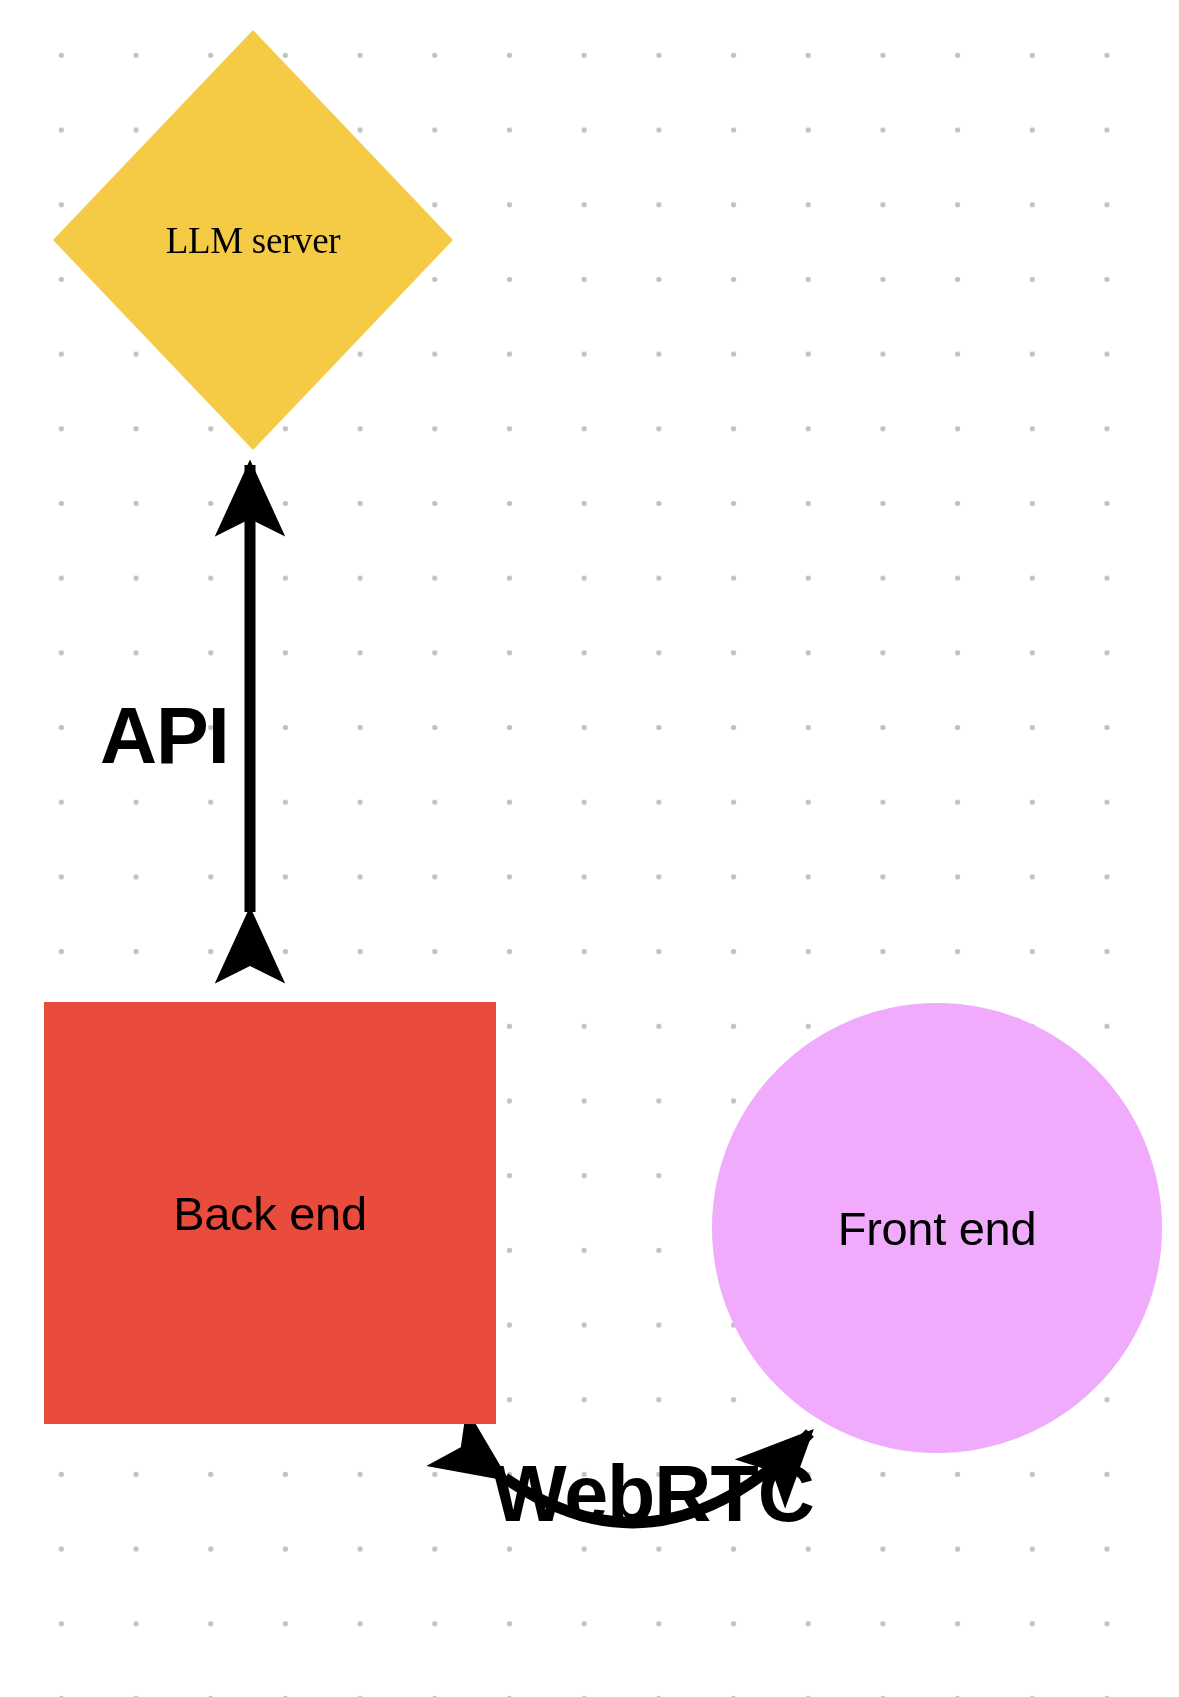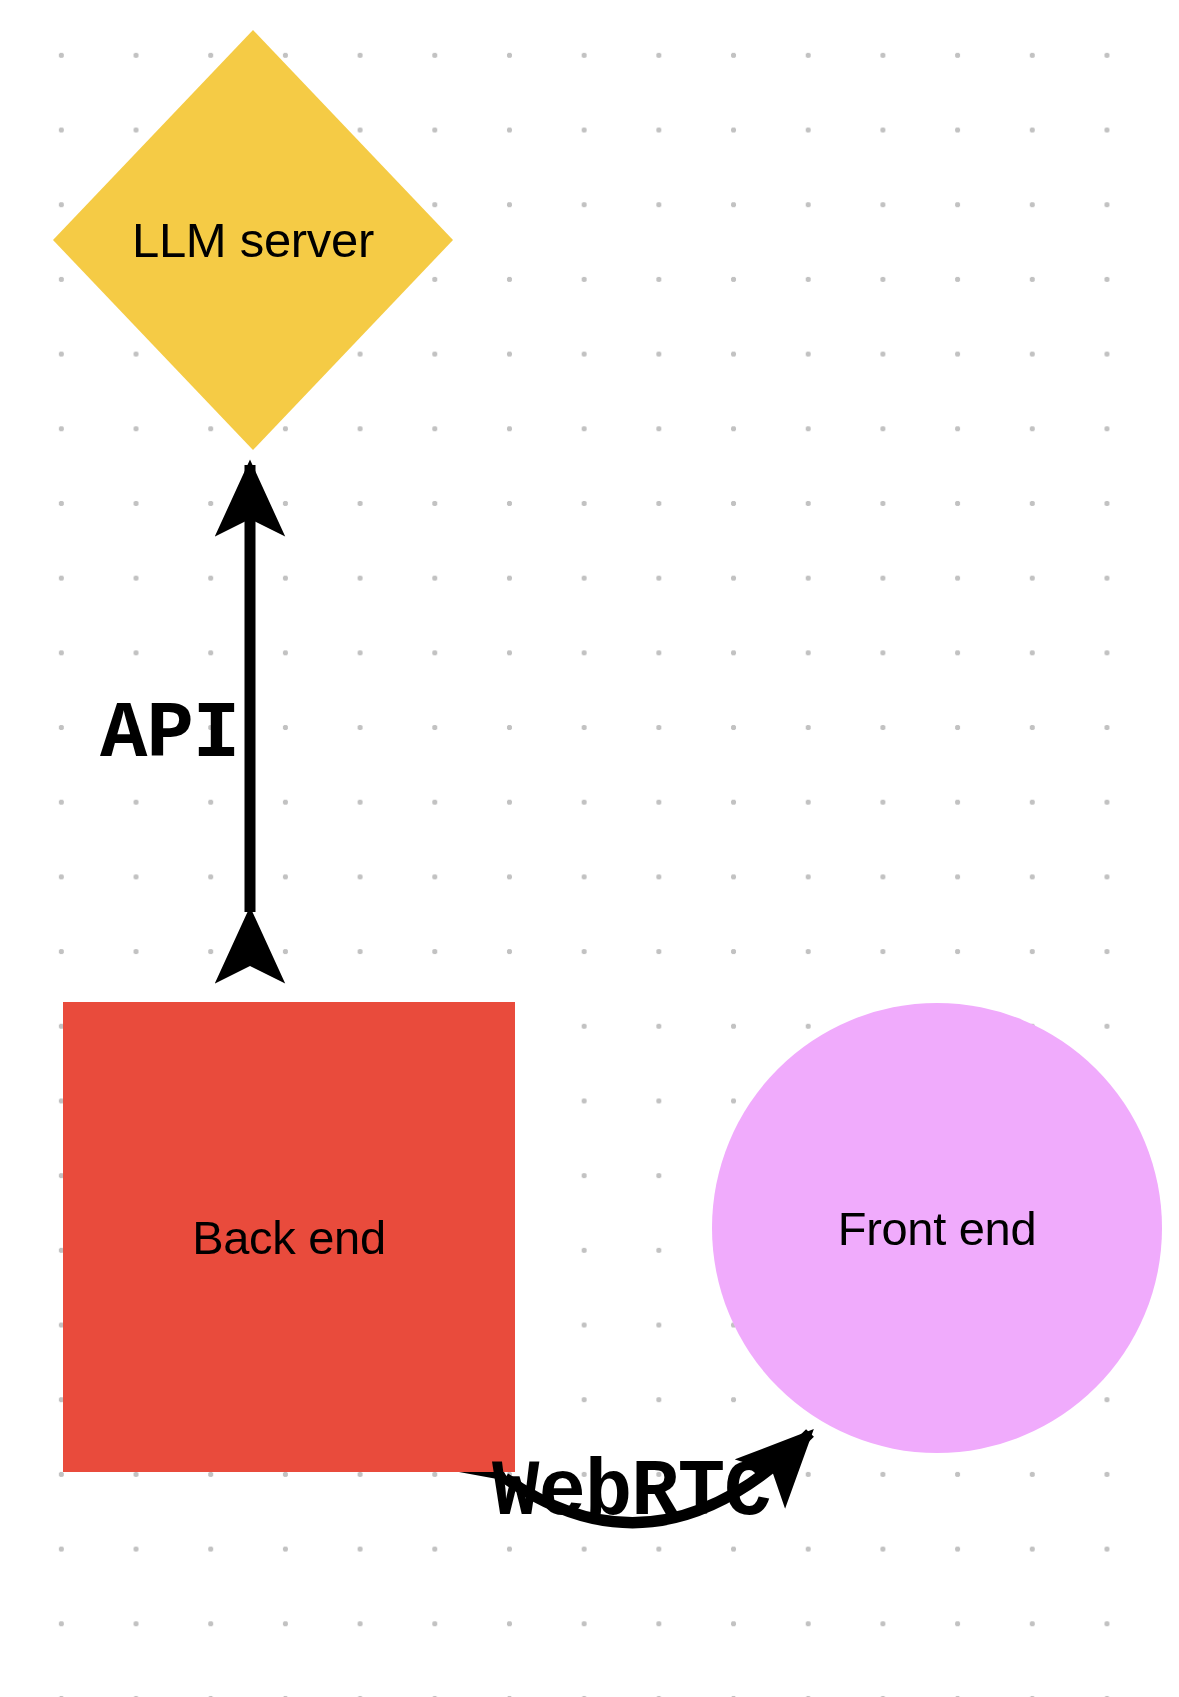--- a/index.html
+++ b/index.html
@@ -53,36 +53,36 @@
   }
   .node-diamond .node-label {
     position: absolute;
     left: 0;
     top: 0;
     width: 100%;
     height: 100%;
     display: flex;
     align-items: center;
     justify-content: center;
-    font-size: 49px;
+    font-size: 37px;
     color: #000000;
     letter-spacing: -0.3px;
+    font-family: Liberation Serif, serif;
   }
   
   .node-square {
     position: absolute;
     left: 44px;
     top: 1002px;
     width: 452px;
-    height: 470px;
+    height: 422px;
     background: #E94B3C;
     display: flex;
     align-items: center;
     justify-content: center;
-    margin-left: 19px;
   }
   .node-square .node-label {
     font-size: 47px;
     color: #000000;
     letter-spacing: -0.3px;
   }
   
   .node-circle {
     position: absolute;
     left: 712px;
@@ -99,21 +99,20 @@
     font-size: 47px;
     color: #000000;
     letter-spacing: -0.3px;
   }
   
   .edge-label {
     position: absolute;
     font-weight: bold;
     color: #000000;
     white-space: nowrap;
-    font-family: Liberation Mono, monospace;
   }
   #edge-label-api {
     left: 100px;
     top: 690px;
     font-size: 79px;
     letter-spacing: -1px;
   }
   #edge-label-webrtc {
     left: 492px;
     top: 1448px;

